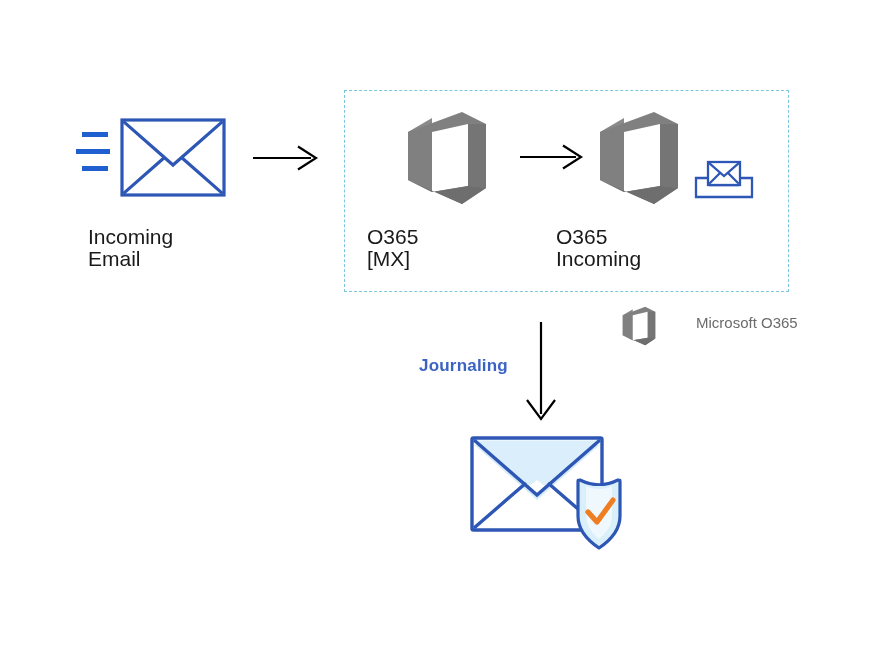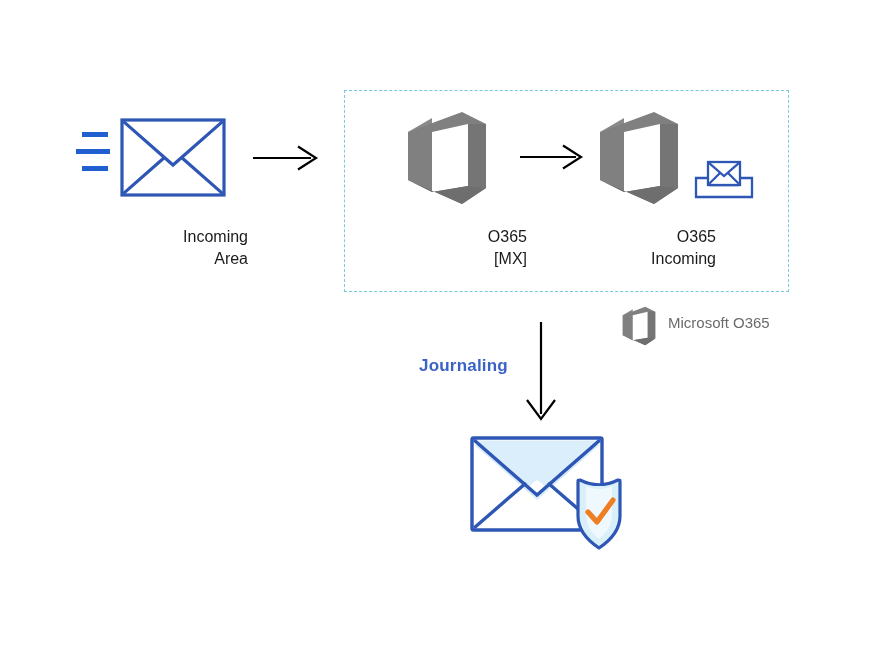--- a/index.html
+++ b/index.html
@@ -15,23 +15,23 @@
     width: 886px;
     height: 653px;
     background: #ffffff;
     overflow: hidden;
   }
   .node {
     position: absolute;
   }
   .label {
     position: absolute;
-    text-align: right;
+    text-align: left;
     color: #1a1a1a;
-    font-size: 16px;
+    font-size: 21px;
     line-height: 22px;
     font-family: "Liberation Sans", sans-serif;
     white-space: pre;
   }
   .dashed-zone {
     position: absolute;
     border: 1.6px dashed #79c8dd;
     box-sizing: border-box;
     background: transparent;
   }
@@ -43,20 +43,21 @@
     font-family: "Liberation Sans", sans-serif;
     letter-spacing: 0.2px;
     text-align: center;
   }
   .legend-label {
     position: absolute;
     color: #6b6b6b;
     font-size: 15px;
     font-family: "Liberation Sans", sans-serif;
     white-space: pre;
+    margin-left: 28px;
   }
   svg { display: block; overflow: visible; }
 </style>
 </head>
 <body>
 
 <div id="canvas">
 
   <div class="dashed-zone" style="left:344px; top:90px; width:445px; height:202px;"></div>
 
@@ -66,21 +67,21 @@
       <rect x="6" y="14" width="26" height="5" fill="#1f5fd0"></rect>
       <rect x="0" y="31" width="34" height="5" fill="#1f5fd0"></rect>
       <rect x="6" y="48" width="26" height="5" fill="#1f5fd0"></rect>
 
       <rect x="46" y="2" width="102" height="75" fill="#ffffff" stroke="#2d56b5" stroke-width="3.2"></rect>
 
       <path d="M 47.6 3.6 L 97 47 L 146.4 3.6" fill="none" stroke="#2d56b5" stroke-width="3.2" stroke-linejoin="miter"></path>
       <path d="M 47.6 75.4 L 89 39 M 146.4 75.4 L 105 39" fill="none" stroke="#2d56b5" stroke-width="3.2"></path>
     </svg>
   </div>
-  <div class="label" style="left:88px; top:226px; width:160px;"><span>Incoming</span><br><span>Area</span></div>
+  <div class="label" style="left:88px; top:226px; width:160px;"><span>Incoming</span><br><span>Email</span></div>
 
   <div class="node" style="left:253px; top:145px;">
     <svg width="66" height="26" viewBox="0 0 66 26">
       <line x1="0" y1="13" x2="58" y2="13" stroke="#000000" stroke-width="2.2"></line>
       <path d="M 45 1.5 L 63 13 L 45 24.5" fill="none" stroke="#000000" stroke-width="2.2" stroke-linecap="butt" stroke-linejoin="miter"></path>
     </svg>
   </div>
 
   <div class="node" style="left:406px; top:110px;">
     <svg width="82" height="96" viewBox="0 0 82 96">

